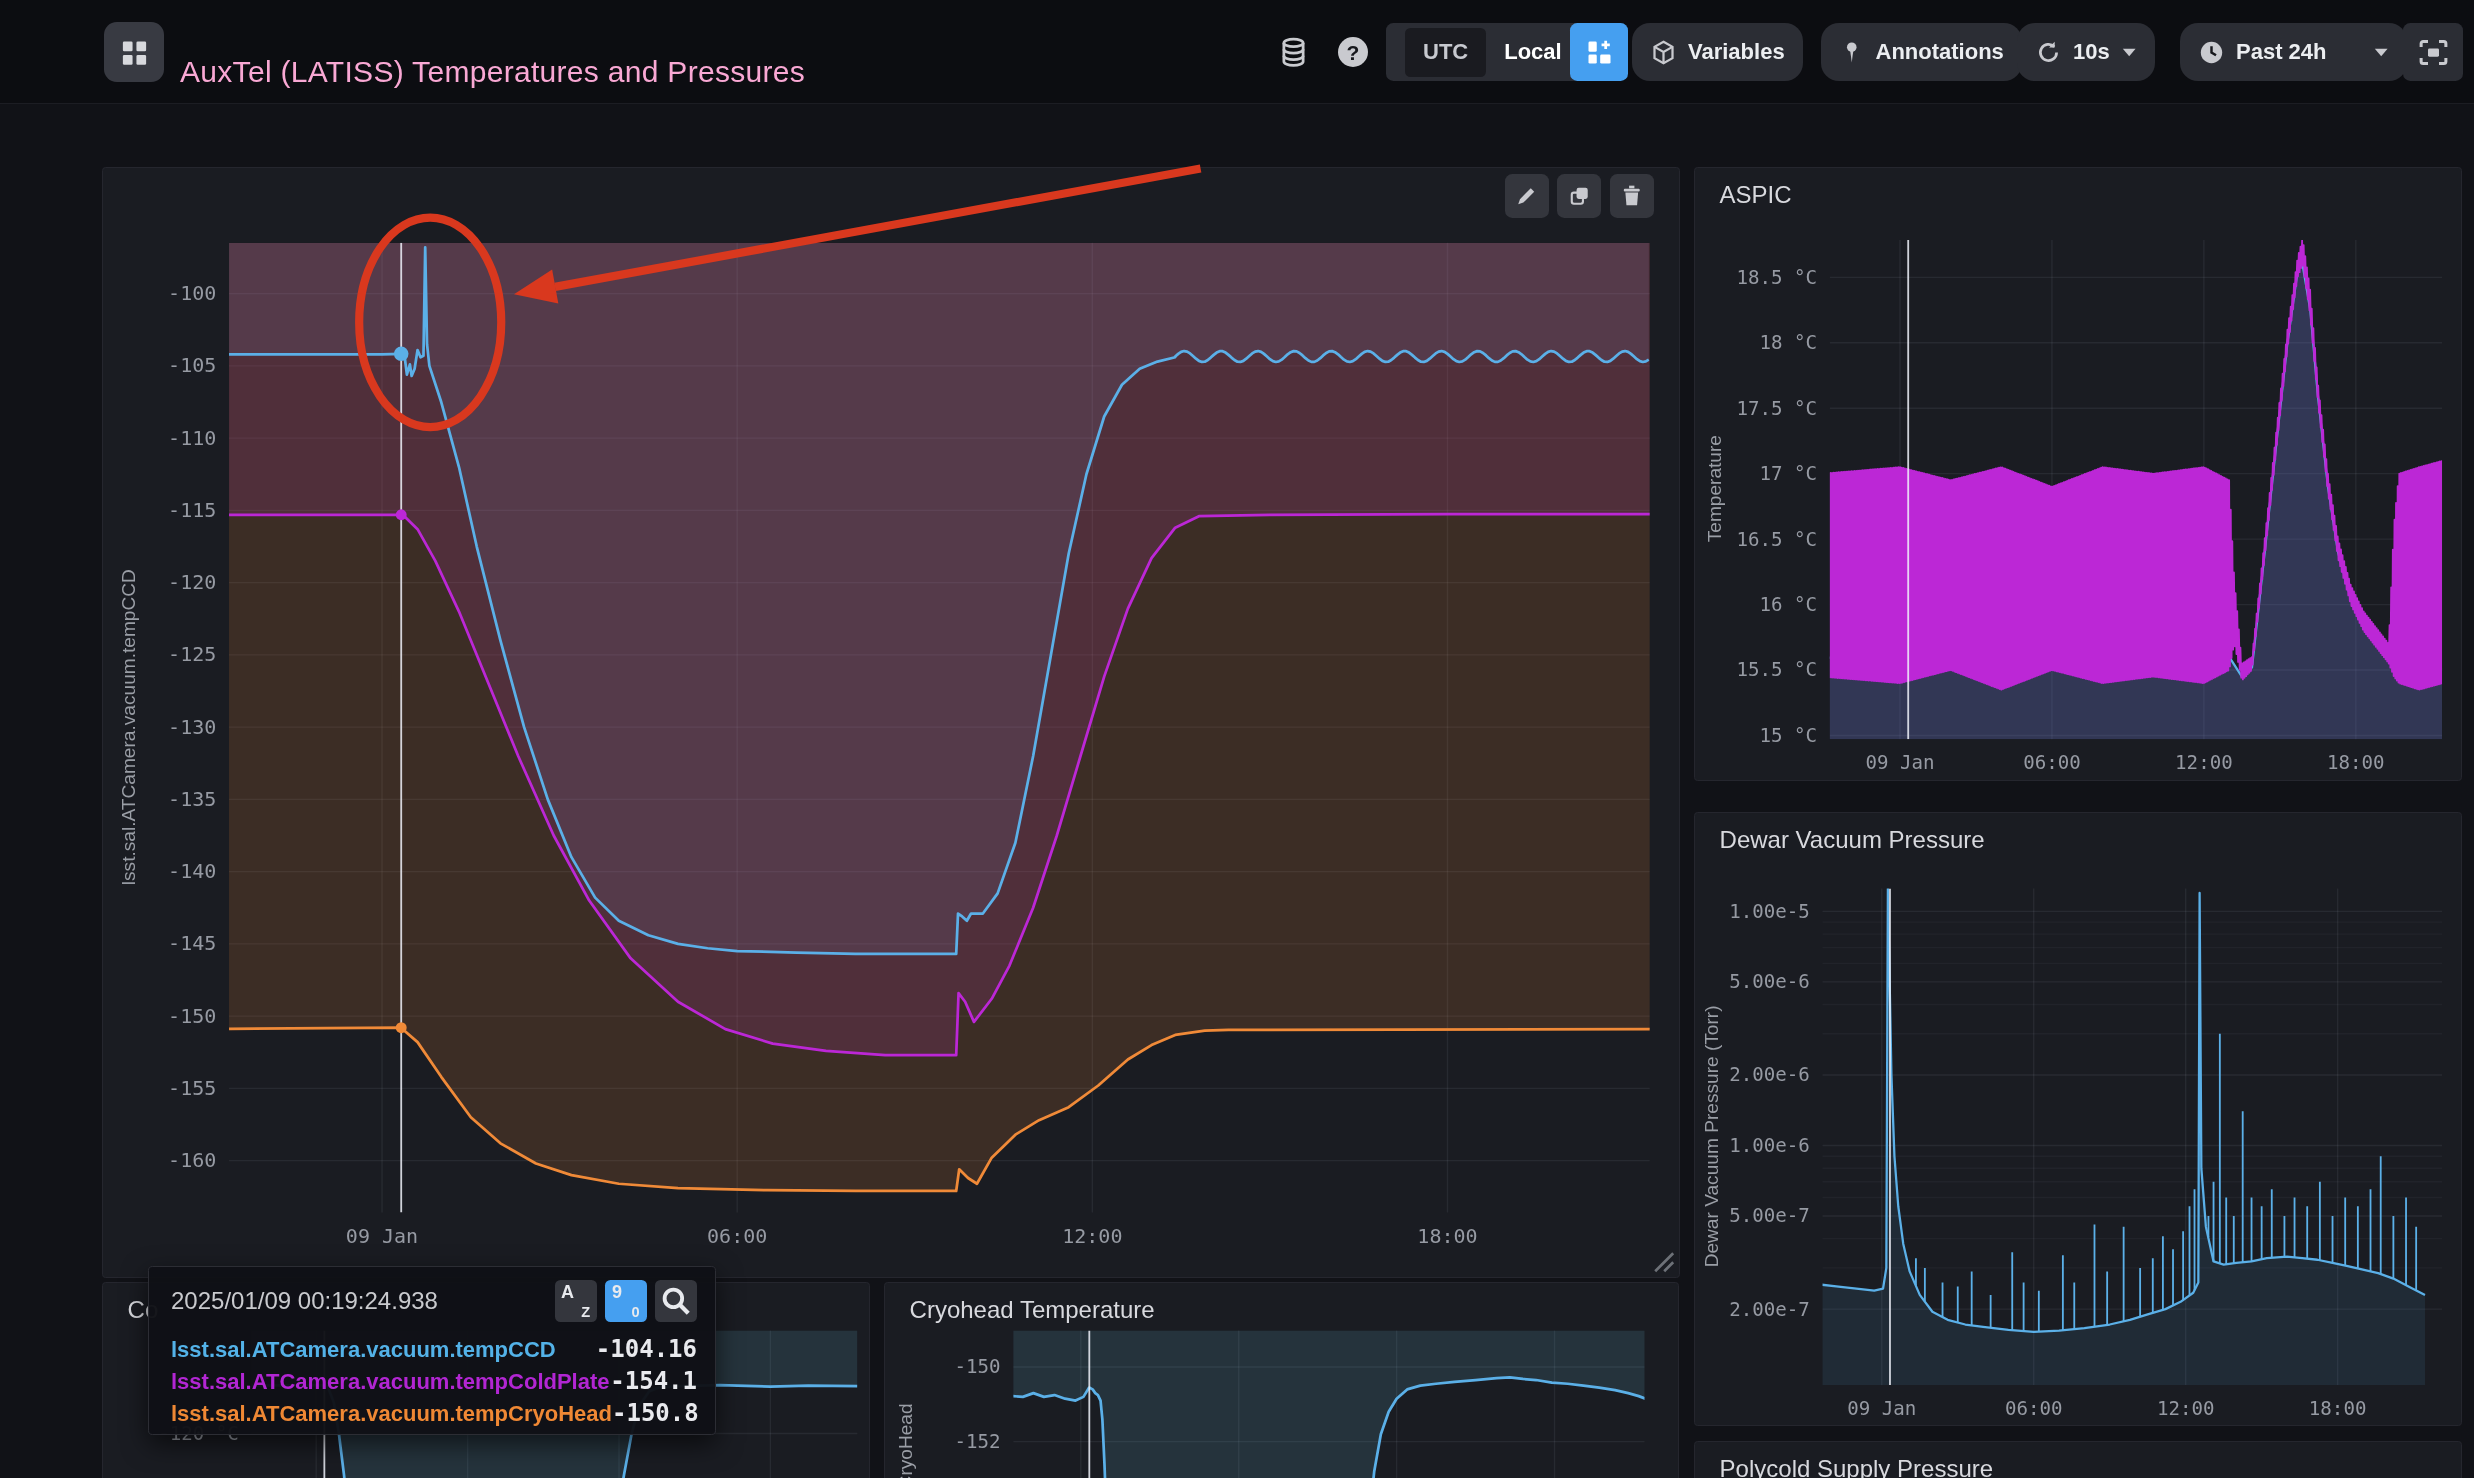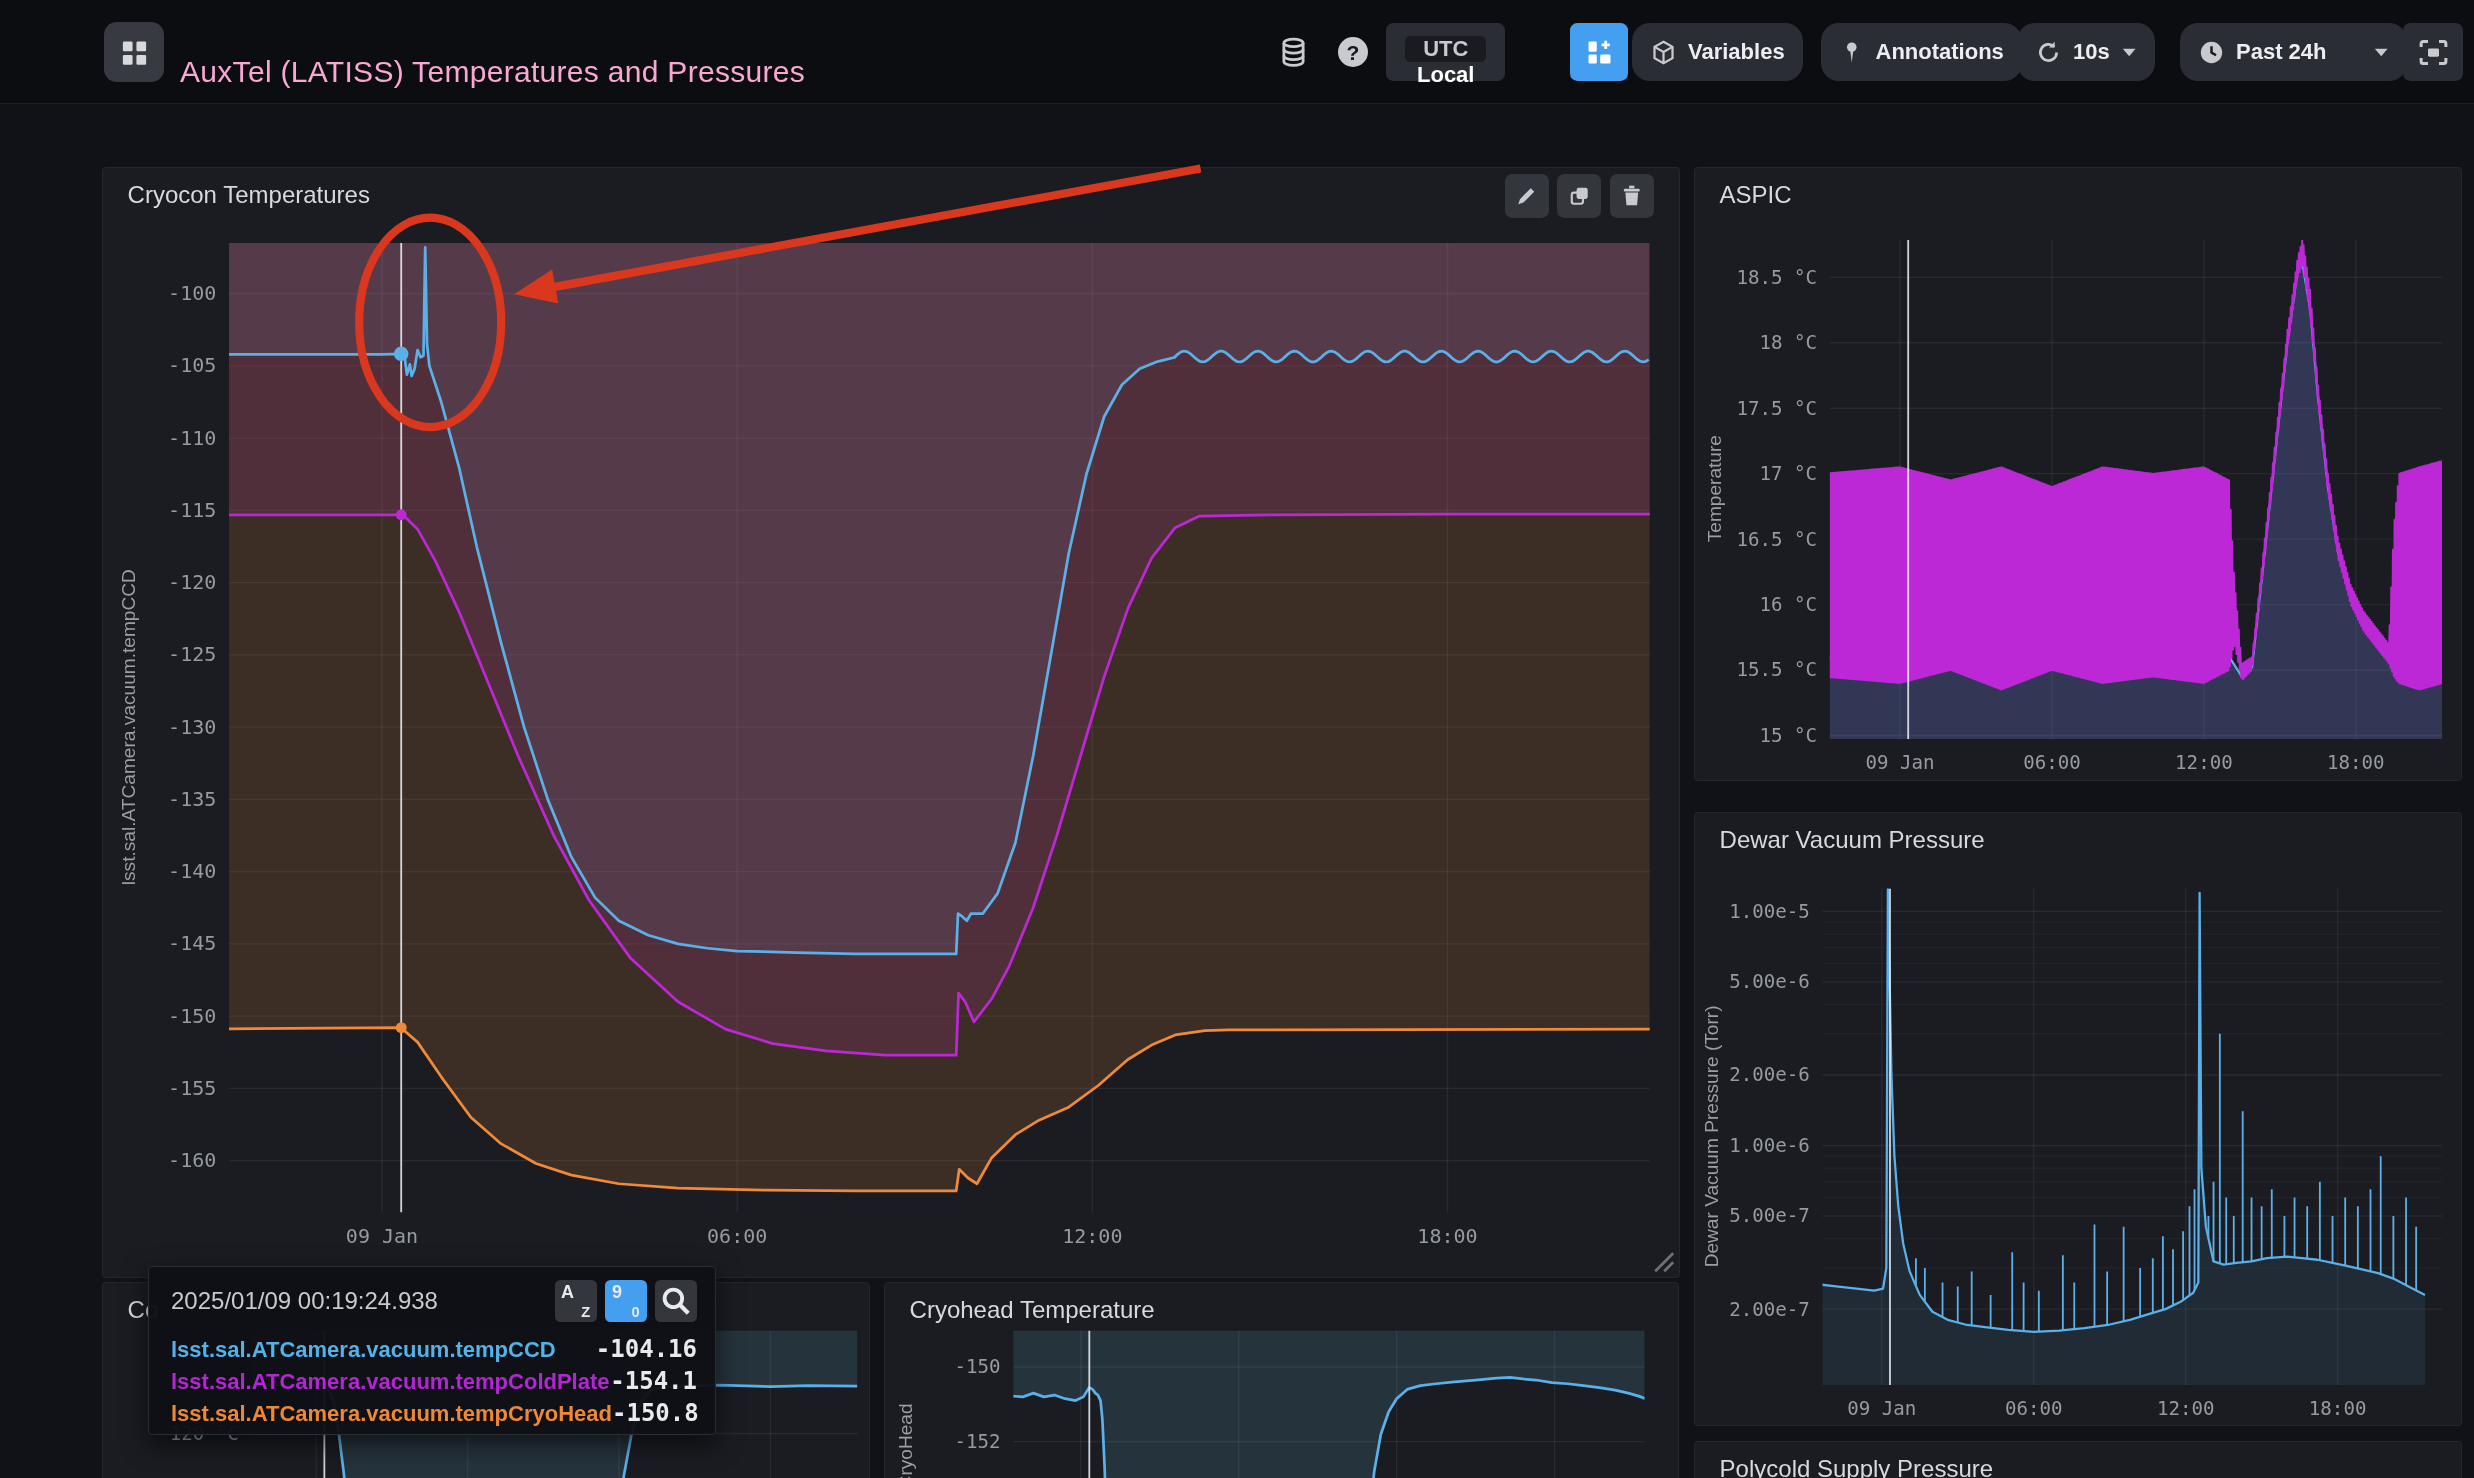--- a/index.html
+++ b/index.html
@@ -10,21 +10,21 @@
   #topbar{position:absolute;left:0;top:0;width:2475px;height:103px;background:#0c0d11;
     border-bottom:0.9px solid #1c1d23;display:flex;align-items:center;}
   #grid-btn{position:absolute;left:104px;top:22px;width:60px;height:60px;background:#383a42;
     border-radius:12.8px;display:flex;align-items:center;justify-content:center;}
   #page-title{position:absolute;left:180px;top:0;height:103px;display:flex;align-items:center;
     color:#f9a8d4;font-size:30px;font-weight:400;letter-spacing:0.3px;}
   .tb-ico{position:absolute;top:22px;height:60px;display:flex;align-items:center;justify-content:center;}
   .tbtn{position:absolute;top:23px;height:58px;background:#2b2d34;border-radius:18px;display:flex;
     align-items:center;gap:11px;padding:0 18px;color:#eceef1;font-size:22px;font-weight:700;box-sizing:border-box;}
   .tbtn svg{flex:0 0 auto;}
-  #tz-toggle{position:absolute;top:23px;height:58px;background:#2b2d34;border-radius:7.3px;display:flex;align-items:center;box-sizing:border-box;padding:13px;flex-direction:column;}
+  #tz-toggle{position:absolute;top:23px;height:58px;background:#2b2d34;border-radius:7.3px;display:flex;align-items:center;box-sizing:border-box;padding:19px;}
   #tz-utc{background:#1a1b20;border-radius:5.5px;height:49px;display:flex;align-items:center;padding:0 18px;color:#c7c9cf;font-size:22px;font-weight:600;}
   #tz-local{height:49px;display:flex;align-items:center;padding:0 18px;color:#ffffff;font-size:22px;font-weight:700;}
   #addpanel-btn{position:absolute;top:23px;width:58px;height:58px;background:#459ff0;border-radius:7.3px;
     display:flex;align-items:center;justify-content:center;}
   #kiosk-btn{position:absolute;top:23px;width:60px;height:58px;background:#2b2d34;border-radius:7.3px;
     display:flex;align-items:center;justify-content:center;}
 
   
   .panel{position:absolute;background:#1a1c22;border:0.9px solid #25262e;border-radius:3.6px;overflow:hidden;box-sizing:border-box;}
   .panel-h{position:absolute;left:0;top:0;right:0;height:53px;display:flex;align-items:center;
@@ -145,21 +145,20 @@
 
     <div id="kiosk-btn" style="left:2403px">
       <svg width="33" height="33" viewBox="0 0 24 24">
         <path d="M3 8V5.5A1.5 1.5 0 0 1 4.5 4H8M16 4h3.5A1.5 1.5 0 0 1 21 5.5V8M21 16v2.5a1.5 1.5 0 0 1-1.5 1.5H16M8 20H4.5A1.5 1.5 0 0 1 3 18.5V16" fill="none" stroke="#c9cacf" stroke-width="2.2"></path>
         <rect x="8" y="9" width="8" height="6" rx="1" fill="#c9cacf"></rect>
       </svg>
     </div>
   </header>
 
   <section class="panel" id="p-cryocon">
-    <div class="panel-h">Cryocon Temperatures</div>
     <div class="pactions">
       <div class="pact">
         <svg width="25.5" height="25.5" viewBox="0 0 24 24">
           <path d="M4 20l1.6-4.8L15.8 5l3.2 3.2L8.8 18.4 4 20z" fill="#c9cacf"></path>
         </svg>
       </div>
       <div class="pact">
         <svg width="25.5" height="25.5" viewBox="0 0 24 24">
           <rect x="4.5" y="9" width="10.5" height="10.5" rx="2" fill="none" stroke="#c9cacf" stroke-width="2"></rect>
           <rect x="9" y="4.5" width="10.5" height="10.5" rx="2" fill="#c9cacf"></rect>

